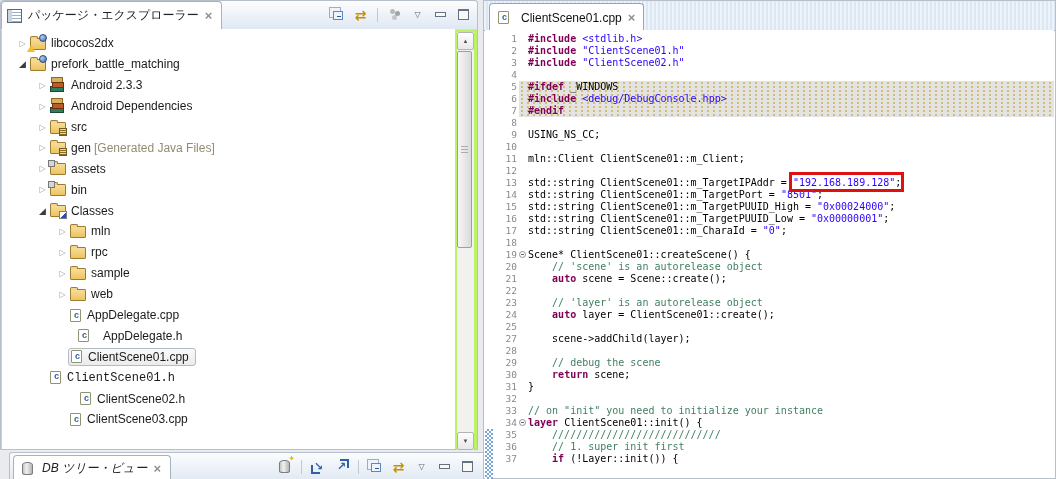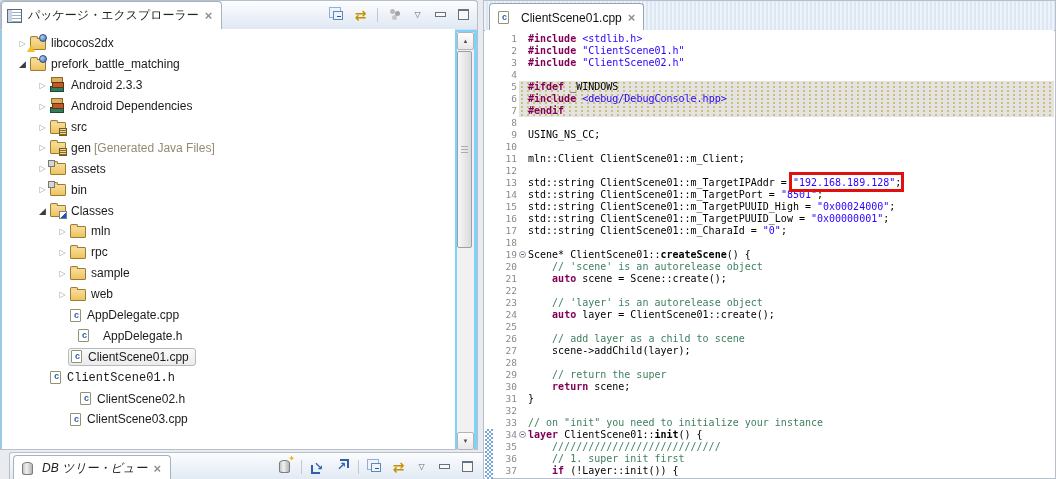--- a/index.html
+++ b/index.html
@@ -22,21 +22,21 @@
   .t-min::before{content:"";width:9px;height:3px;border:1px solid #68727e;background:#f8f8f8;}
   .t-max::before{content:"";width:9px;height:8px;border:1px solid #68727e;border-top-width:2px;background:#f8f8f8;}
   .t-db::before,.t-db-new::before{content:"";position:absolute;left:3px;top:2px;width:9px;height:11px;
     background:linear-gradient(90deg,#c6c6c6,#f0f0f0 40%,#b5b5b5);border:1px solid #7c7c7c;
     border-radius:5px 5px 4px 4px / 3px 3px 2px 2px;}
   .t-db-new::after{content:"✦";position:absolute;right:-2px;top:-4px;font-size:8px;color:#e8b400;}
   .t-import,.t-export{color:#3060aa;font-size:11px;font-weight:bold;line-height:1;}
   .t-import::after{content:"";position:absolute;left:1px;bottom:1px;width:7px;height:7px;border-left:2px solid #3060aa;border-bottom:2px solid #3060aa;}
   .t-export::after{content:"";position:absolute;right:1px;top:1px;width:7px;height:7px;border-right:2px solid #3060aa;border-top:2px solid #3060aa;}
   
-  .panel-left{position:absolute;left:0;top:0;width:478px;height:450px;background:#7dd3fc;
+  .panel-left{position:absolute;left:0;top:0;width:478px;height:450px;background:#bef264;
     border:1px solid #b6bfcb;border-radius:3px 3px 0 0;box-sizing:border-box;}
   .pl-header{position:relative;height:28px;background:linear-gradient(#fdfdfe,#dfe8f3);
     border-bottom:1px solid #d4dce8;border-radius:3px 3px 0 0;}
   .view-tab{position:absolute;left:0;top:0;height:27px;background:#fff;border:1px solid #a6b2c2;border-bottom:none;
     border-radius:4px 4px 0 0;display:flex;align-items:center;gap:6px;padding:0 9px 0 5px;}
   .view-tab .lbl{font-size:12px;color:#222;white-space:nowrap;}
   .close-x{color:#8f8f8f;font-size:13px;font-weight:bold;line-height:1;}
   .pl-toolbar{position:absolute;right:5px;top:5px;display:flex;align-items:center;gap:6px;}
   .ic-pkgexp{width:13px;height:12px;border:1px solid #5a6a7a;flex:none;
     background:linear-gradient(90deg,#c8d4e0 0 4px,rgba(0,0,0,0) 4px),
@@ -100,21 +100,21 @@
   .cl .rest{flex:1;display:flex;min-width:0;}
   .cl .rest.inactive{background-color:#e3e3e3;
     background-image:radial-gradient(circle,rgba(205,185,95,.85) 0 .8px,rgba(0,0,0,0) 1.3px);
     background-size:6px 4px;}
   .cl .fold{width:9px;flex:none;position:relative;}
   .foldm{position:absolute;left:0;top:2px;width:7px;height:7px;border:1px solid #8a94a0;border-radius:50%;background:#fff;box-sizing:border-box;}
   .foldm::after{content:"";position:absolute;left:1px;top:2px;width:3px;height:1px;background:#5a6470;}
   .k{color:#7f0055;font-weight:bold;}
   .s{color:#2a00ff;}
   .c{color:#3f7f5f;}
-  .m{color:#000;font-weight:bold;}
+  .m{color:#000;font-weight:normal;}
   .p{color:#000;}
   .range-ind{position:absolute;left:1px;top:428px;width:8px;height:50px;
     background:repeating-conic-gradient(#79a7da 0% 25%,#ffffff 0% 50%) 0 0/4px 4px;}
   .hl-box{position:absolute;left:305px;top:171px;width:115px;height:20px;border:3px solid #e01010;box-sizing:border-box;z-index:5;}
 </style>
 </head>
 <body>
 
 <div class="panel-left">
   <div class="pl-header">
@@ -323,24 +323,23 @@
       <div class="cl"><span class="ln">16</span><span class="rest"><span class="fold"></span><span class="txt"><span class="p">std::string ClientScene01::m_TargetPUUID_Low = </span><span class="s">"0x00000001"</span><span class="p">;</span></span></span></div>
       <div class="cl"><span class="ln">17</span><span class="rest"><span class="fold"></span><span class="txt"><span class="p">std::string ClientScene01::m_CharaId = </span><span class="s">"0"</span><span class="p">;</span></span></span></div>
       <div class="cl"><span class="ln">18</span><span class="rest"><span class="fold"></span><span class="txt"></span></span></div>
       <div class="cl"><span class="ln">19</span><span class="rest"><span class="fold"><span class="foldm"></span></span><span class="txt"><span class="p">Scene* ClientScene01::</span><span class="m">createScene</span><span class="p">() {</span></span></span></div>
       <div class="cl"><span class="ln">20</span><span class="rest"><span class="fold"></span><span class="txt"><span class="c">    // 'scene' is an autorelease object</span></span></span></div>
       <div class="cl"><span class="ln">21</span><span class="rest"><span class="fold"></span><span class="txt"><span class="p">    </span><span class="k">auto</span><span class="p"> scene = Scene::create();</span></span></span></div>
       <div class="cl"><span class="ln">22</span><span class="rest"><span class="fold"></span><span class="txt"></span></span></div>
       <div class="cl"><span class="ln">23</span><span class="rest"><span class="fold"></span><span class="txt"><span class="c">    // 'layer' is an autorelease object</span></span></span></div>
       <div class="cl"><span class="ln">24</span><span class="rest"><span class="fold"></span><span class="txt"><span class="p">    </span><span class="k">auto</span><span class="p"> layer = ClientScene01::create();</span></span></span></div>
       <div class="cl"><span class="ln">25</span><span class="rest"><span class="fold"></span><span class="txt"></span></span></div>
-      <div class="cl"><span class="ln">26</span><span class="rest"><span class="fold"></span><span class="txt"><span class="c">    // add layer as a child to scene</span></span></span></div>
       <div class="cl"><span class="ln">27</span><span class="rest"><span class="fold"></span><span class="txt"><span class="p">    scene-&gt;addChild(layer);</span></span></span></div>
       <div class="cl"><span class="ln">28</span><span class="rest"><span class="fold"></span><span class="txt"></span></span></div>
-      <div class="cl"><span class="ln">29</span><span class="rest"><span class="fold"></span><span class="txt"><span class="c">    // return the super</span></span></span></div>
+      <div class="cl"><span class="ln">29</span><span class="rest"><span class="fold"></span><span class="txt"><span class="c">    // debug the scene</span></span></span></div>
       <div class="cl"><span class="ln">30</span><span class="rest"><span class="fold"></span><span class="txt"><span class="p">    </span><span class="k">return</span><span class="p"> scene;</span></span></span></div>
       <div class="cl"><span class="ln">31</span><span class="rest"><span class="fold"></span><span class="txt"><span class="p">}</span></span></span></div>
       <div class="cl"><span class="ln">32</span><span class="rest"><span class="fold"></span><span class="txt"></span></span></div>
       <div class="cl"><span class="ln">33</span><span class="rest"><span class="fold"></span><span class="txt"><span class="c">// on "init" you need to initialize your instance</span></span></span></div>
       <div class="cl"><span class="ln">34</span><span class="rest"><span class="fold"><span class="foldm"></span></span><span class="txt"><span class="k">layer</span><span class="p"> ClientScene01::</span><span class="m">init</span><span class="p">() {</span></span></span></div>
       <div class="cl"><span class="ln">35</span><span class="rest"><span class="fold"></span><span class="txt"><span class="c">    ////////////////////////////</span></span></span></div>
       <div class="cl"><span class="ln">36</span><span class="rest"><span class="fold"></span><span class="txt"><span class="c">    // 1. super init first</span></span></span></div>
       <div class="cl"><span class="ln">37</span><span class="rest"><span class="fold"></span><span class="txt"><span class="p">    </span><span class="k">if</span><span class="p"> (!Layer::init()) {</span></span></span></div>
     </div>
   <div class="range-ind"></div>

